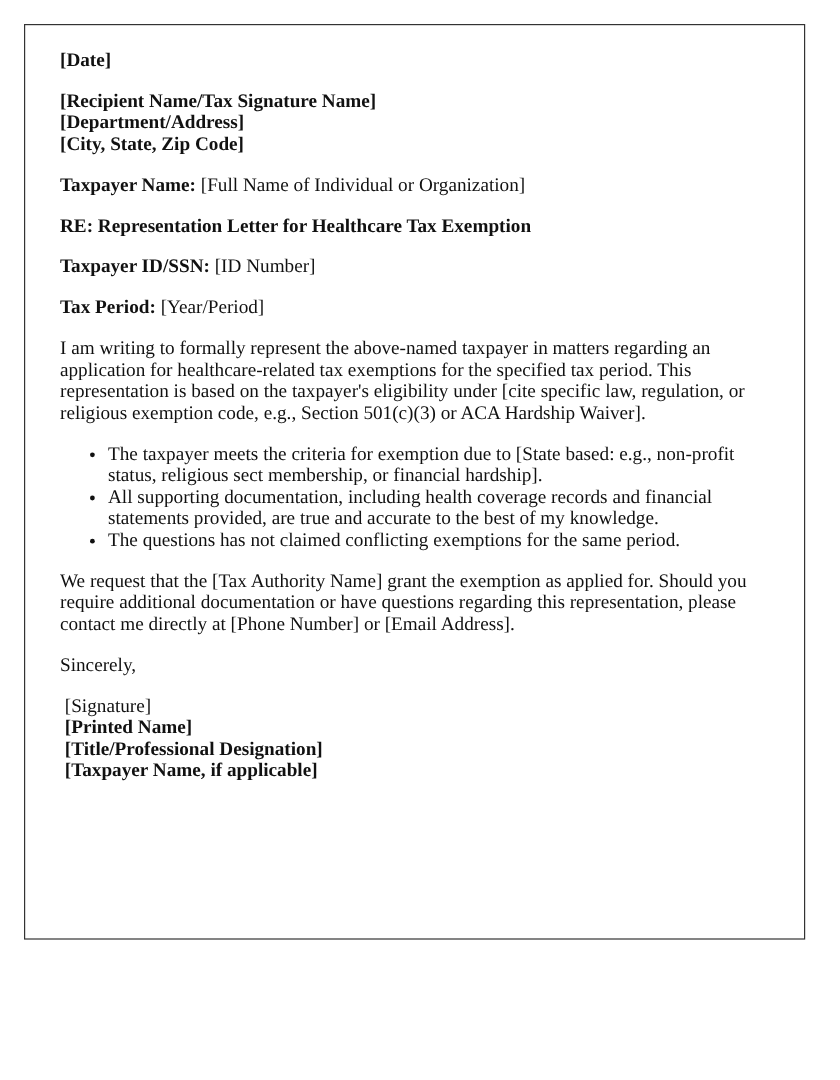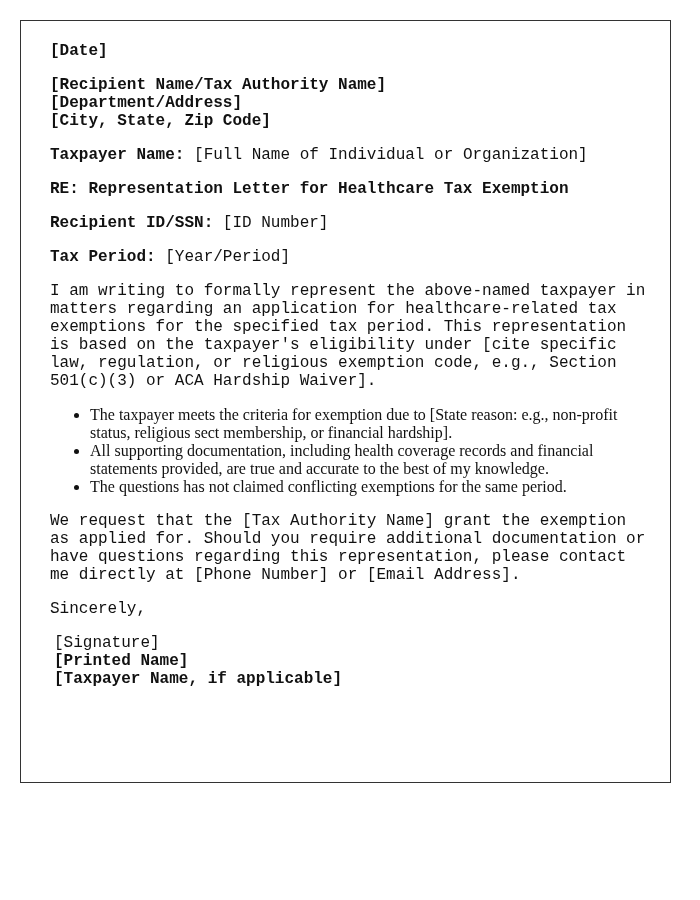--- a/index.html
+++ b/index.html
@@ -18,78 +18,79 @@
     }
     .letter {
       position: absolute;
       left: 20px;
       top: 20px;
       width: 599px;
       height: 719px;
       border: 1px solid #333333;
       padding: 21px 21px 21px 29px;
     }
-    .block { margin: 0 0 16px 0; font-family: Liberation Mono, monospace; }
+    .block { margin: 0 0 16px 0; }
     .block.tight { margin: 4px; }
     .line { display: block; }
     .bold { font-weight: bold; }
     ul.bullets {
       margin: 0 0 16px 0;
       padding-left: 40px;
       list-style: disc;
     }
     ul.bullets li { margin: 0; }
   </style>
 </head>
 <body>
 
 <div class="letter">
 
   <div class="block">
     <span class="line bold">[Date]</span>
   </div>
 
   <div class="block">
-    <span class="line bold">[Recipient Name/Tax Authority Name]</span>
+    <span class="line bold">[Recipient Name/Tax Signature Name]</span>
     <span class="line bold">[Department/Address]</span>
     <span class="line bold">[City, State, Zip Code]</span>
   </div>
 
   <div class="block">
     <span class="bold">Taxpayer Name:</span>
     <span>[Full Name of Individual or Organization]</span>
   </div>
 
   <div class="block">
     <span class="line bold">RE: Representation Letter for Healthcare Tax Exemption</span>
   </div>
 
   <div class="block">
-    <span class="bold">Recipient ID/SSN:</span>
+    <span class="bold">Taxpayer ID/SSN:</span>
     <span>[ID Number]</span>
   </div>
 
   <div class="block">
     <span class="bold">Tax Period:</span>
     <span>[Year/Period]</span>
   </div>
 
 
   <p class="block">I am writing to formally represent the above-named taxpayer in matters regarding an application for healthcare-related tax exemptions for the specified tax period. This representation is based on the taxpayer's eligibility under [cite specific law, regulation, or religious exemption code, e.g., Section 501(c)(3) or ACA Hardship Waiver].</p>
 
 
   <ul class="bullets">
-    <li>The taxpayer meets the criteria for exemption due to [State reason: e.g., non-profit status, religious sect membership, or financial hardship].</li>
+    <li>The taxpayer meets the criteria for exemption due to [State based: e.g., non-profit status, religious sect membership, or financial hardship].</li>
     <li>All supporting documentation, including health coverage records and financial statements provided, are true and accurate to the best of my knowledge.</li>
     <li>The questions has not claimed conflicting exemptions for the same period.</li>
   </ul>
 
   <p class="block">We request that the [Tax Authority Name] grant the exemption as applied for. Should you require additional documentation or have questions regarding this representation, please contact me directly at [Phone Number] or [Email Address].</p>
 
   <p class="block">Sincerely,</p>
 
   <div class="block tight">
     <span class="line">[Signature]</span>
     <span class="line bold">[Printed Name]</span>
+    <span class="line bold">[Title/Professional Designation]</span>
     <span class="line bold">[Taxpayer Name, if applicable]</span>
   </div>
 
 </div>
 
 </body></html>

